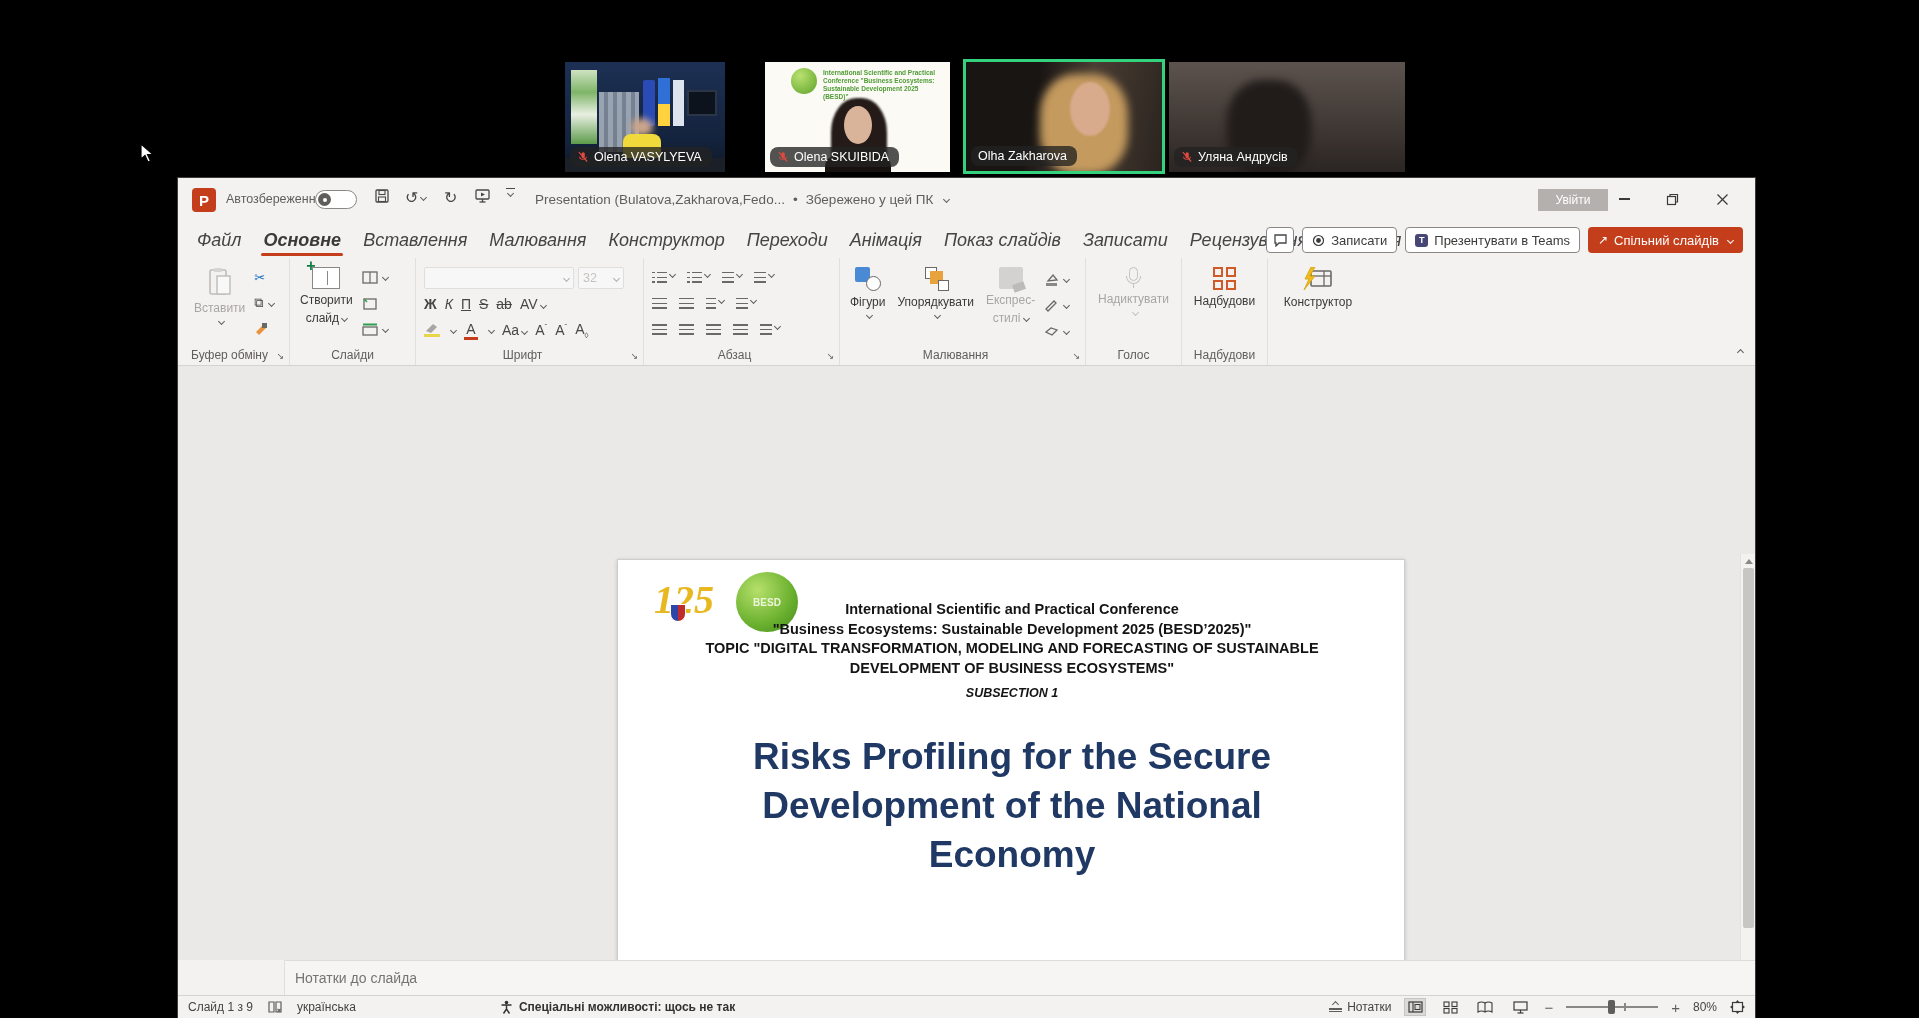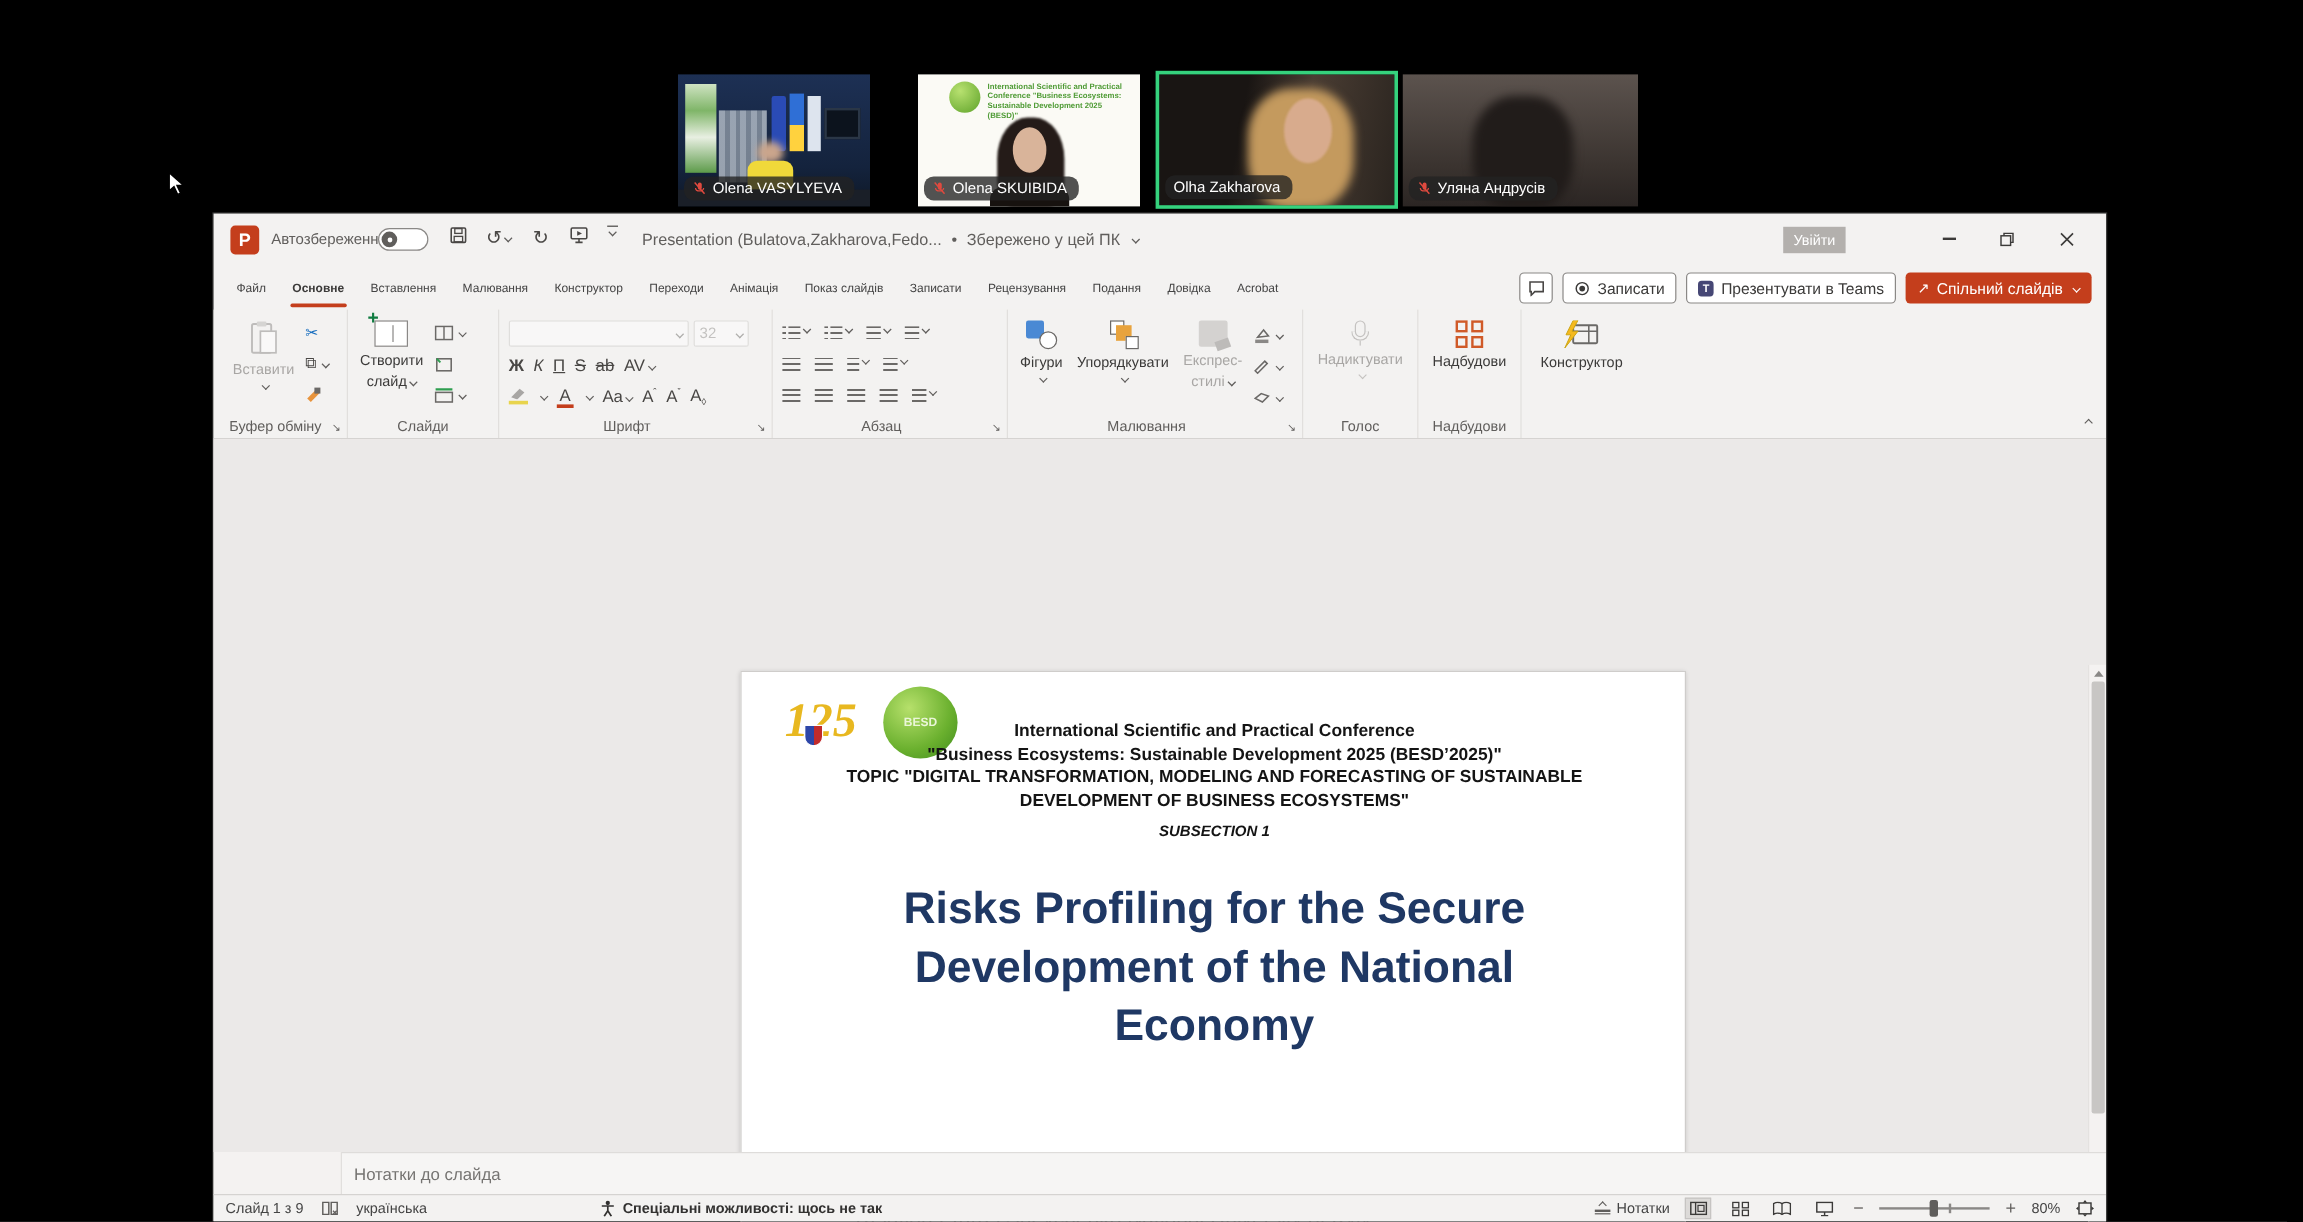--- a/index.html
+++ b/index.html
@@ -25,32 +25,32 @@
     color:#fff; font-weight:bold; font-size:15px; display:flex; align-items:center; justify-content:center; }
   .autosave { position:absolute; left:48px; top:14px; color:#605e5c; font-size:12.5px; }
   .toggle { position:absolute; left:137px; top:12px; width:42px; height:19px; border:1px solid #8a8886; border-radius:10px; background:#fff; }
   .toggle .knob { position:absolute; left:2px; top:2px; width:13px; height:13px; border-radius:50%; background:#605e5c; }
   .toggle .knob::after { content:""; position:absolute; left:4.5px; top:4.5px; width:4px; height:4px; border-radius:50%; background:#fff; }
   .qat { position:absolute; top:10px; display:flex; align-items:center; color:#494745; }
   .docline { position:absolute; left:357px; top:14px; color:#605e5c; font-size:13.5px; display:flex; gap:8px; align-items:center; white-space:nowrap; }
   .searchbox { position:absolute; left:757px; top:9px; width:380px; height:26px; background:#fbfaf9; border:1px solid #c8c6c4;
     border-radius:4px; display:flex; align-items:center; padding:0 8px; gap:7px; color:#8a8886; }
   .searchbox input { border:none; outline:none; background:transparent; font-size:13px; color:#605e5c; width:320px; font-family:inherit; }
-  .signin { position:absolute; left:1308px; top:11px; width:52px; height:22px; background:#b3b0ad; color:#fff;
+  .signin { position:absolute; left:1360px; top:11px; width:70px; height:22px; background:#b3b0ad; color:#fff;
     font-size:12px; display:flex; align-items:center; justify-content:center; }
   .wbtn { position:absolute; top:6px; width:32px; height:30px; display:flex; align-items:center; justify-content:center; color:#3b3a39; font-size:14px; }
 
   
   .chev { display:inline-block; width:5px; height:5px; border-right:1.4px solid #605e5c; border-bottom:1.4px solid #605e5c;
     transform:rotate(45deg); margin-left:3px; vertical-align:middle; }
   .chev.up { transform:rotate(-135deg); }
 
   
   .tabsrow { position:absolute; left:0; top:44px; right:0; height:36px; display:flex; align-items:center; padding-left:8px; }
-  .rtab { padding:0 11px; font-size:10px; color:#444; height:36px; display:flex; align-items:center; position:relative; white-space:nowrap; }
+  .rtab { padding:0 11px; font-size:18px; color:#444; height:36px; display:flex; align-items:center; position:relative; white-space:nowrap;font-style:italic; }
   .rtab.active { font-weight:bold; color:#3b3a39; }
   .rtab.active::after { content:""; position:absolute; left:9px; right:9px; bottom:2px; height:3px; background:#c43e1c; border-radius:2px; }
   .tabbtns { position:absolute; right:12px; top:5px; display:flex; align-items:center; gap:8px; }
   .obtn { height:26px; border:1px solid #8a8886; border-radius:4px; background:#fff; display:flex; align-items:center;
     gap:6px; padding:0 9px; font-size:13px; color:#3b3a39; white-space:nowrap; }
   .sharebtn { height:26px; background:#c43e1c; border-radius:4px; color:#fff; display:flex; align-items:center; gap:6px; padding:0 10px; font-size:13px; }
   .commentbtn { width:28px; height:26px; border:1px solid #8a8886; border-radius:4px; background:#fff; display:flex; align-items:center; justify-content:center; }
 
   
   .ribbon { position:absolute; left:0; top:80px; right:0; height:108px; background:#f3f2f1; border-bottom:1px solid #d5d3d1; display:flex; padding-left:6px; }
@@ -178,21 +178,21 @@
     </div>
 
     <div class="vtile active" style="left:963px;top:59px;width:202px;height:115px;background:linear-gradient(100deg,#191513 35%,#4a3d33 60%,#2a241f)">
       <div class="blob" style="left:74px;top:12px;width:88px;height:100px;background:#c49a5e;border-radius:40%;filter:blur(4px)"></div>
       <div class="blob" style="left:104px;top:20px;width:40px;height:54px;background:#d8ab8d;filter:blur(1px)"></div>
       <div class="namepill">
         <span>Olha Zakharova</span>
       </div>
     </div>
 
-    <div class="vtile" style="left:1169px;width:196px;background:linear-gradient(180deg,#5c534e,#3a332f 70%,#2b2523)">
+    <div class="vtile" style="left:1169px;width:236px;background:linear-gradient(180deg,#5c534e,#3a332f 70%,#2b2523)">
       <div class="blob" style="left:58px;top:18px;width:84px;height:96px;background:#211c1a;border-radius:42%;filter:blur(4px)"></div>
       <div class="namepill">
         <svg width="12" height="12" viewBox="0 0 16 16">
             <rect x="6" y="1.5" width="4.4" height="8" rx="2.2" fill="#e04a3f"></rect>
             <path d="M3.5 7.5c0 4.5 9 4.5 9 0" stroke="#e04a3f" stroke-width="1.4" fill="none"></path>
             <line x1="2.5" y1="1.5" x2="13.5" y2="14" stroke="#e04a3f" stroke-width="1.6"></line>
           </svg>
         <span>Уляна Андрусів</span>
       </div>
     </div>

